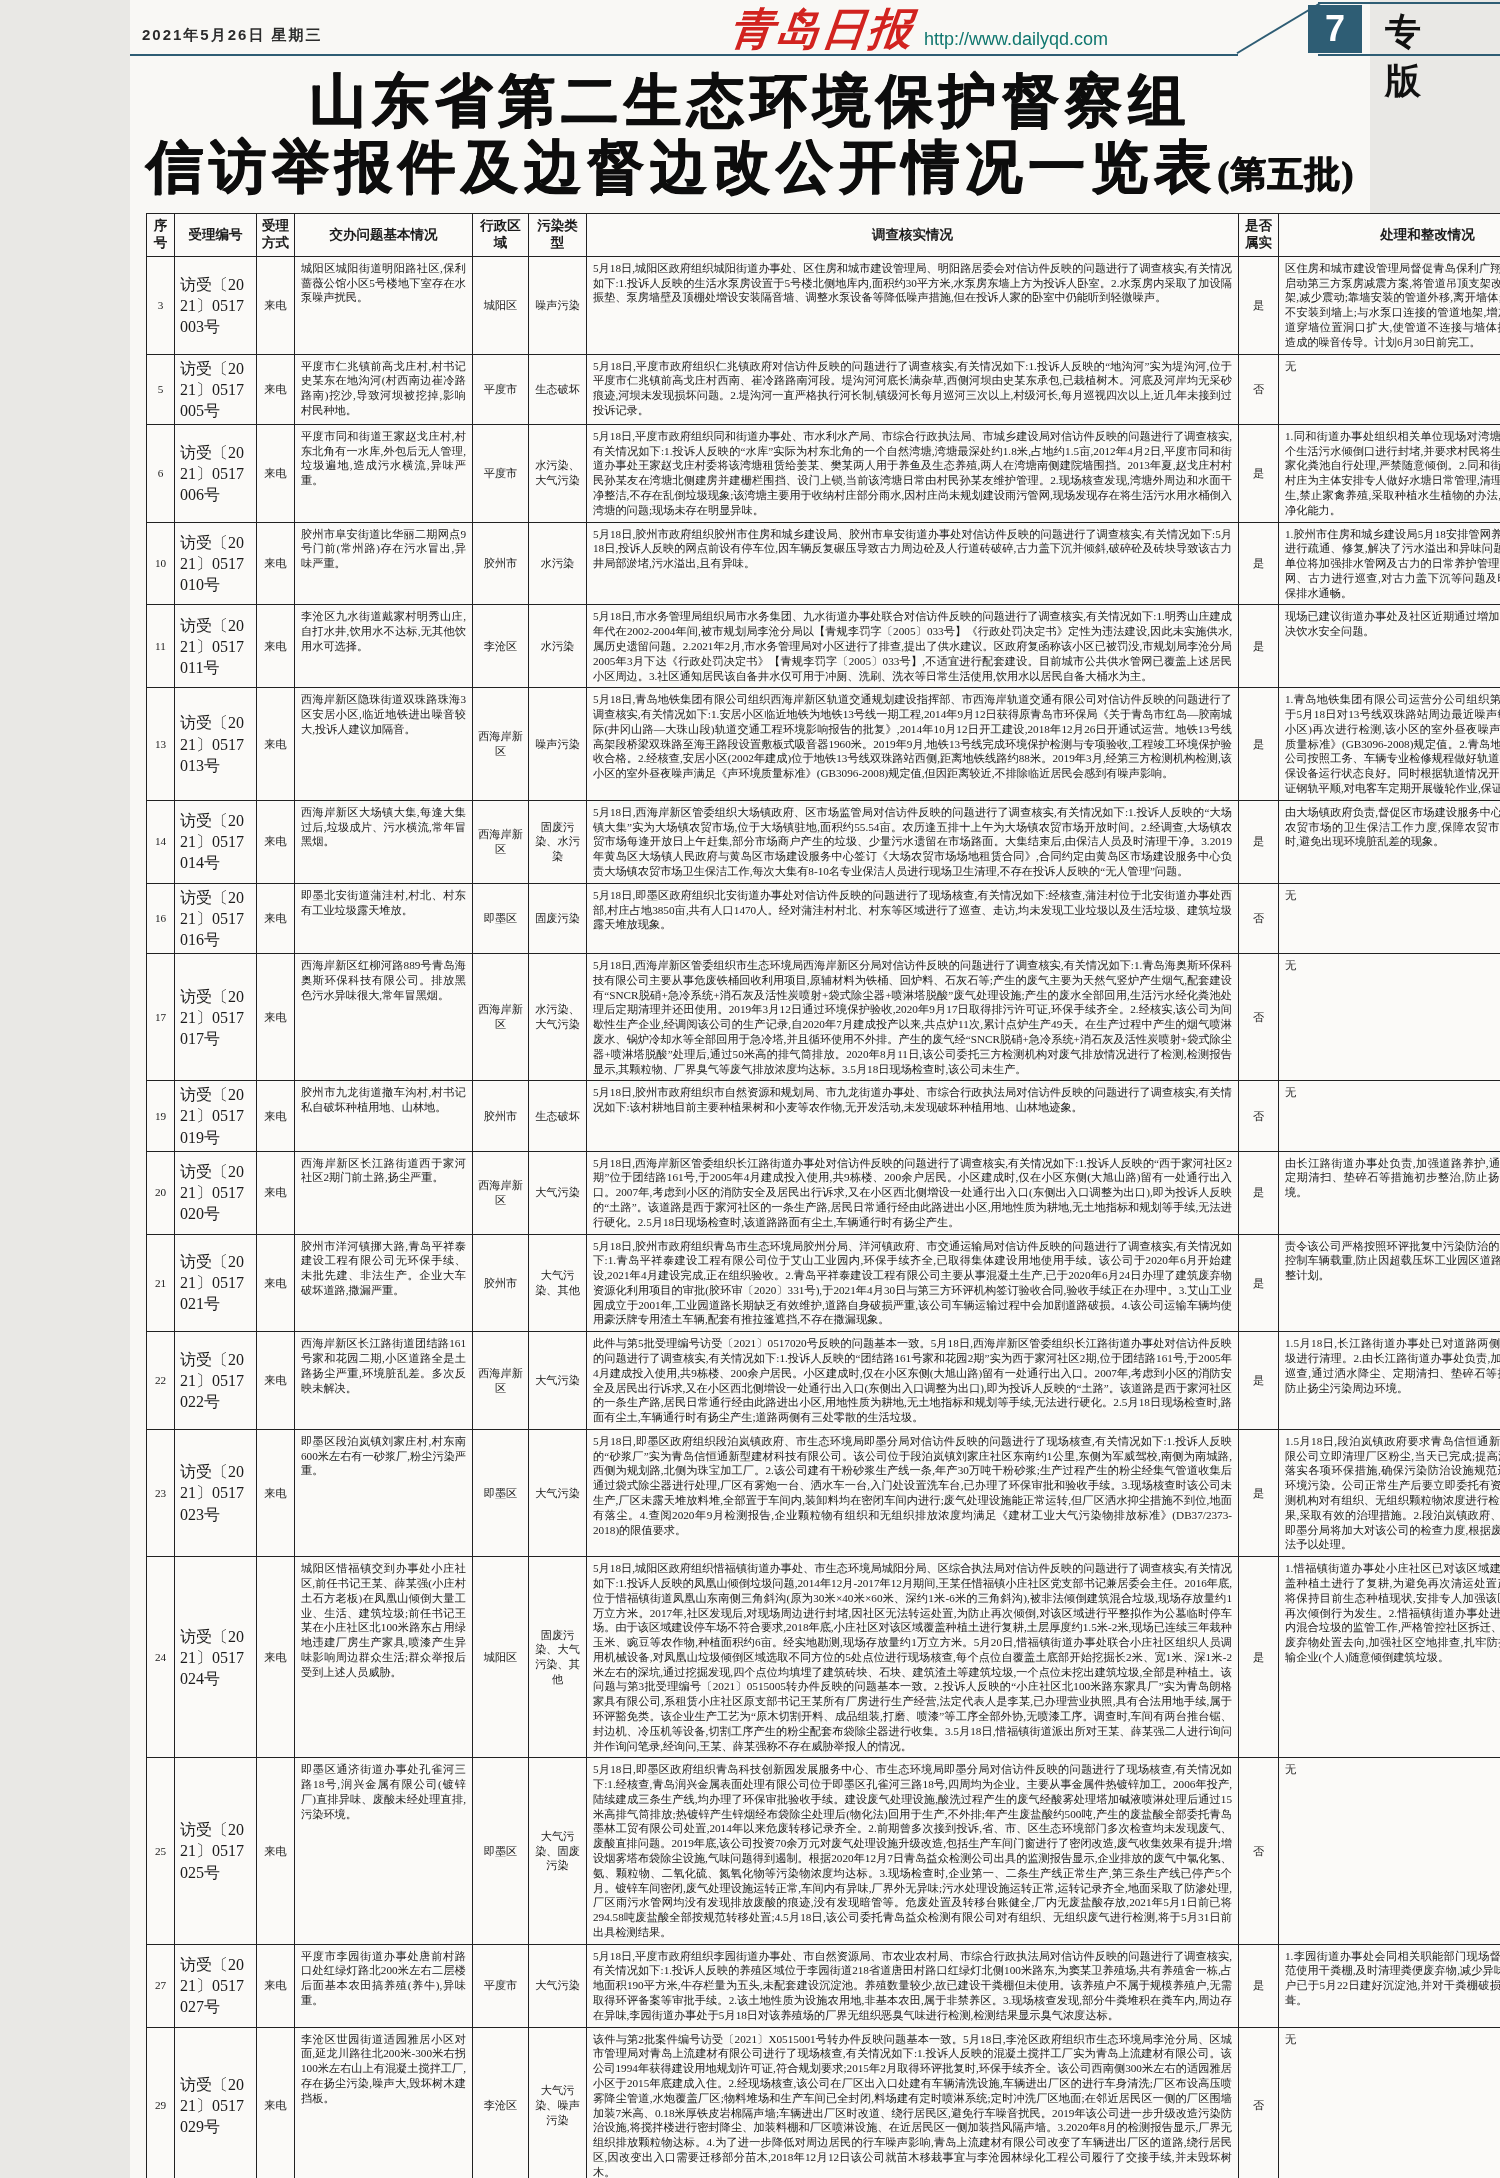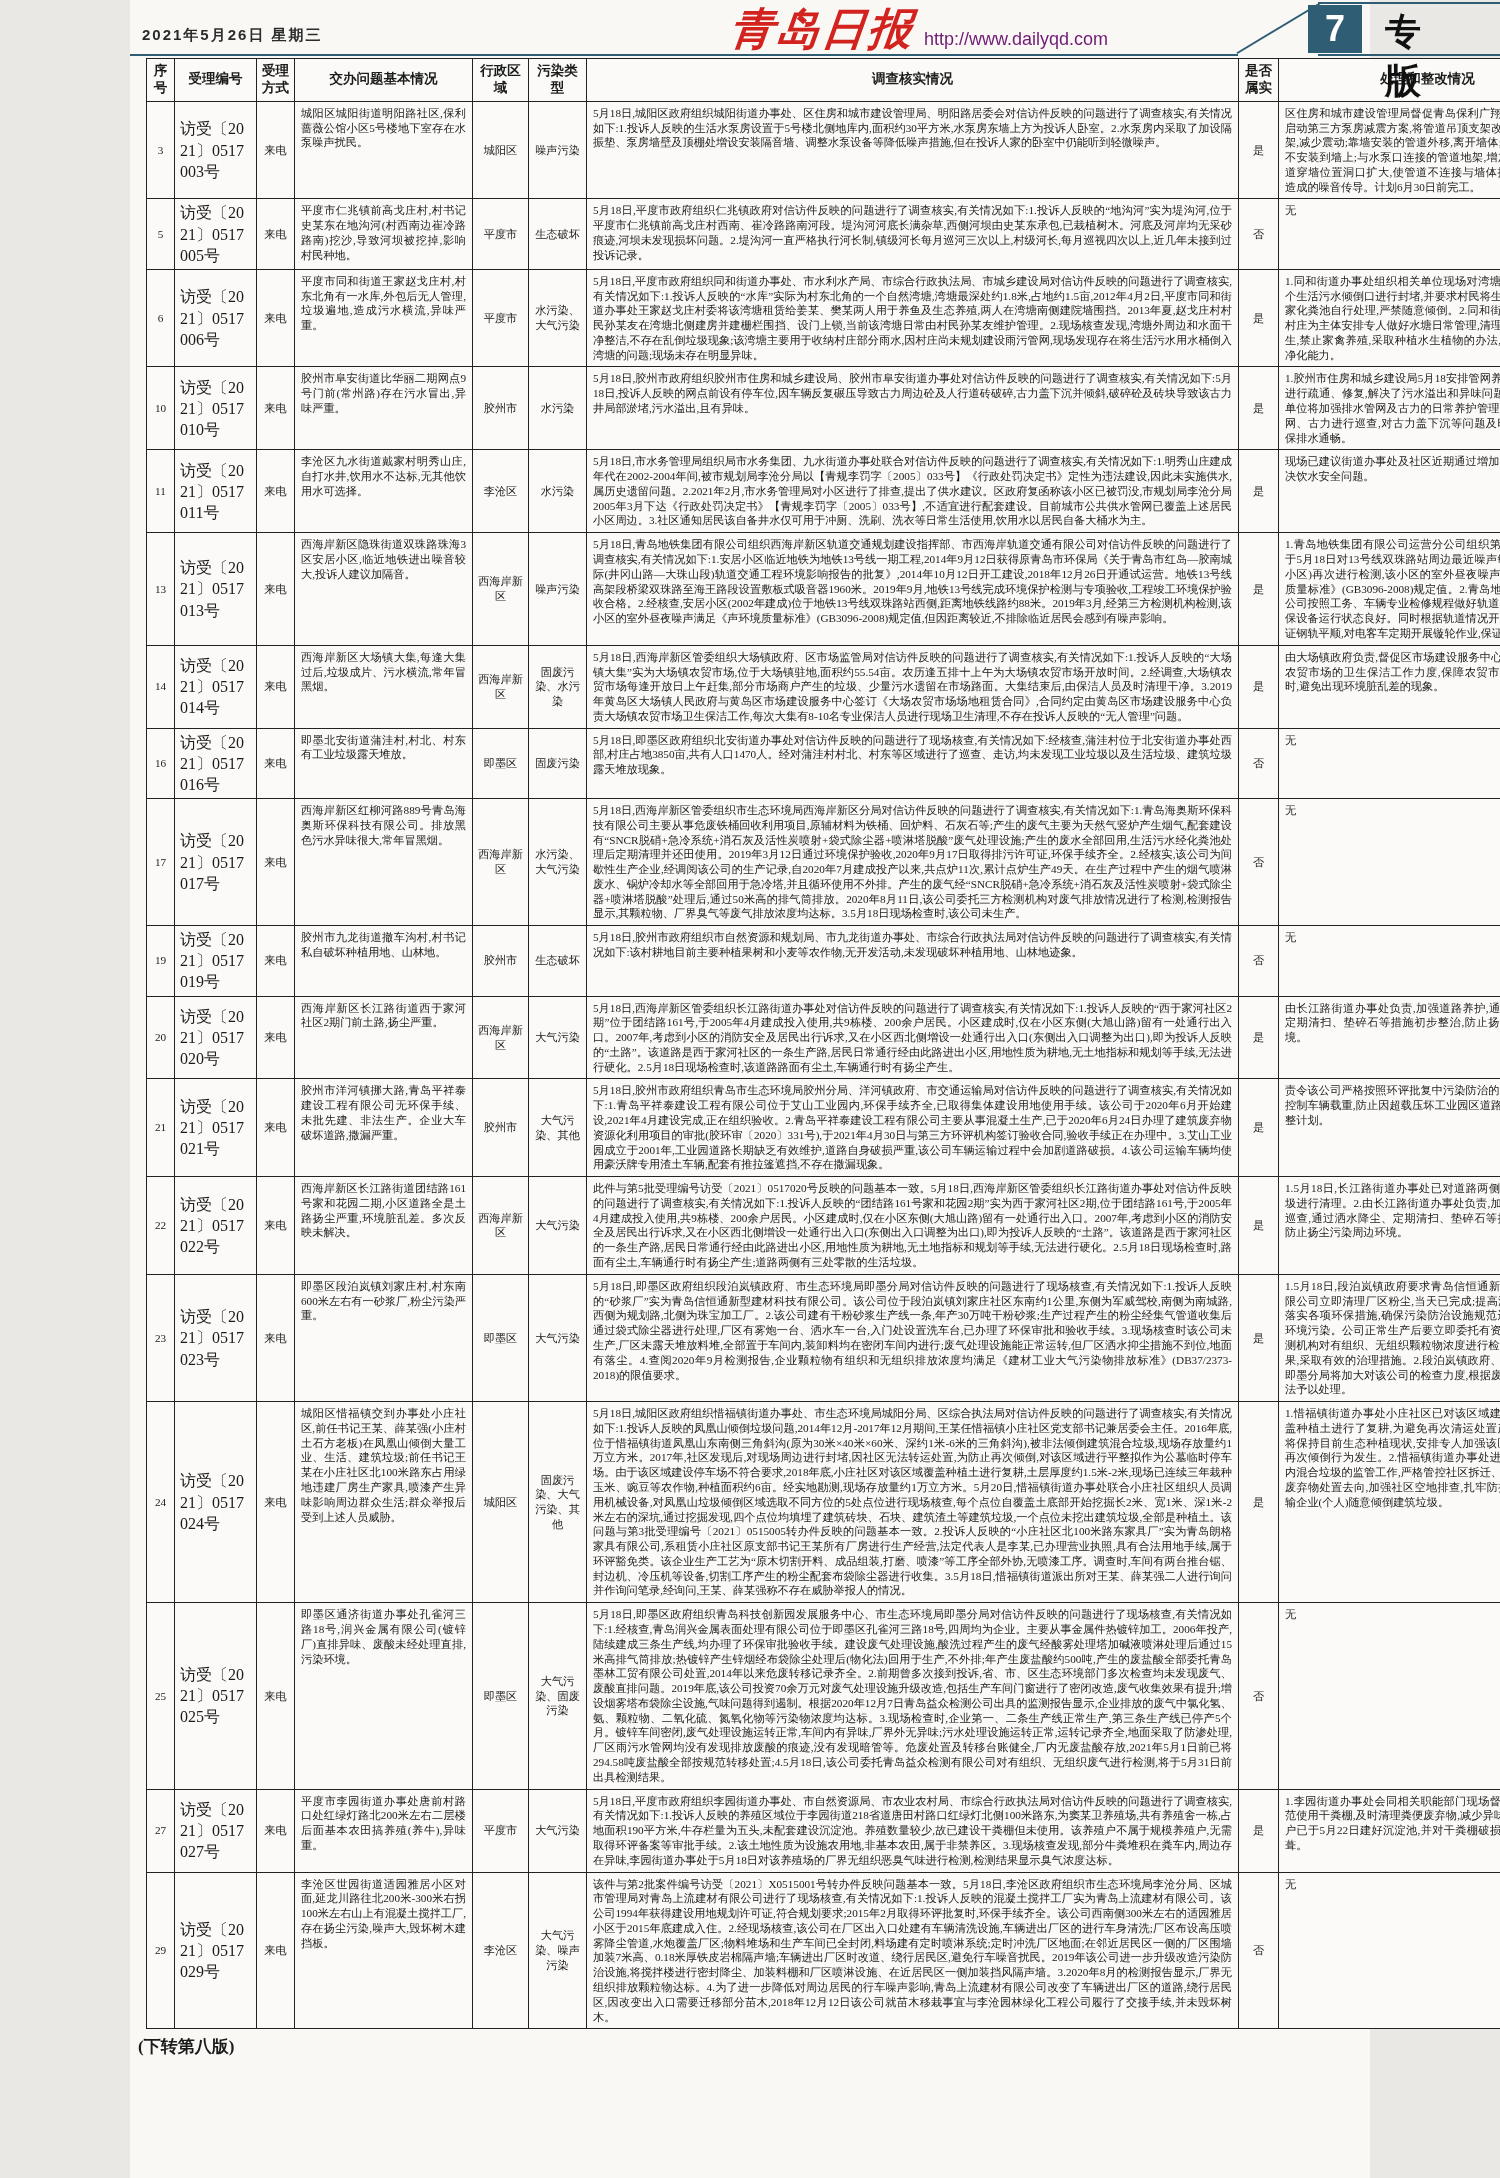--- a/index.html
+++ b/index.html
@@ -4,21 +4,21 @@
 <style>
   html,body{margin:0;padding:0;}
   body{background:#e9e8e5;font-family:"Liberation Serif", serif;}
   .page{width:1240px;min-height:2178px;margin:0 auto;background:#f9f8f5;position:relative;color:#1b1b1b;box-sizing:border-box;}
 
   
   .masthead{position:relative;height:58px;}
   .mast-date{position:absolute;left:12px;top:26px;font-size:15px;letter-spacing:2px;color:#2b2b2b;font-family:"Liberation Sans",sans-serif;font-weight:bold;}
   .mast-center{position:absolute;left:600px;top:8px;display:flex;align-items:flex-end;}
   .mast-logo{font-size:44px;font-weight:bold;font-style:italic;color:#d2231f;letter-spacing:2px;transform:skewX(-6deg);line-height:1;}
-  .mast-url{font-size:18px;color:#701a75;margin-left:10px;line-height:1.4;font-family:"Liberation Sans",sans-serif;}
+  .mast-url{font-size:18px;color:#0f766e;margin-left:10px;line-height:1.4;font-family:"Liberation Sans",sans-serif;}
   .line-left{position:absolute;left:0;top:54px;width:1108px;height:2px;background:#2e5d74;}
   .line-diag{position:absolute;left:1100px;top:27px;width:98px;height:2px;background:#2e5d74;transform:rotate(-31deg);}
   .line-right{position:absolute;left:1188px;top:2px;width:312px;height:2px;background:#2e5d74;}
   .line-right-b{position:absolute;left:1188px;top:54px;width:312px;height:2px;background:#2e5d74;}
   .mast-section{position:absolute;left:1255px;top:8px;font-size:36px;font-weight:bold;letter-spacing:26px;color:#111;}
   .page-num{position:absolute;right:8px;top:5px;width:54px;height:48px;background:#2e5d74;color:#fff;font-size:36px;font-weight:bold;display:flex;align-items:center;justify-content:center;font-family:"Liberation Sans",sans-serif;}
 
   
   .title-block{text-align:center;padding-top:10px;padding-bottom:14px;}
   .title-line{font-size:57px;font-weight:900;letter-spacing:6px;line-height:1.15;color:#0d0d0d;
@@ -54,20 +54,24 @@
       <span class="mast-url">http://www.dailyqd.com</span>
     </div>
     <div class="line-left"></div>
     <div class="line-diag"></div>
     <div class="line-right"></div>
     <div class="line-right-b"></div>
     <div class="mast-section">专版</div>
     <div class="page-num">7</div>
   </div>
 
+  <div class="title-block">
+    <div class="title-line">山东省第二生态环境保护督察组</div>
+    <div class="title-line"><span>信访举报件及边督边改公开情况一览表</span><span class="title-batch">(第五批)</span></div>
+  </div>
 
   <div class="tbl-wrap">
     <table>
       <colgroup>
         <col class="w-seq">
           <col class="w-case">
           <col class="w-method">
           <col class="w-problem">
         <col class="w-region">
           <col class="w-pollution">

